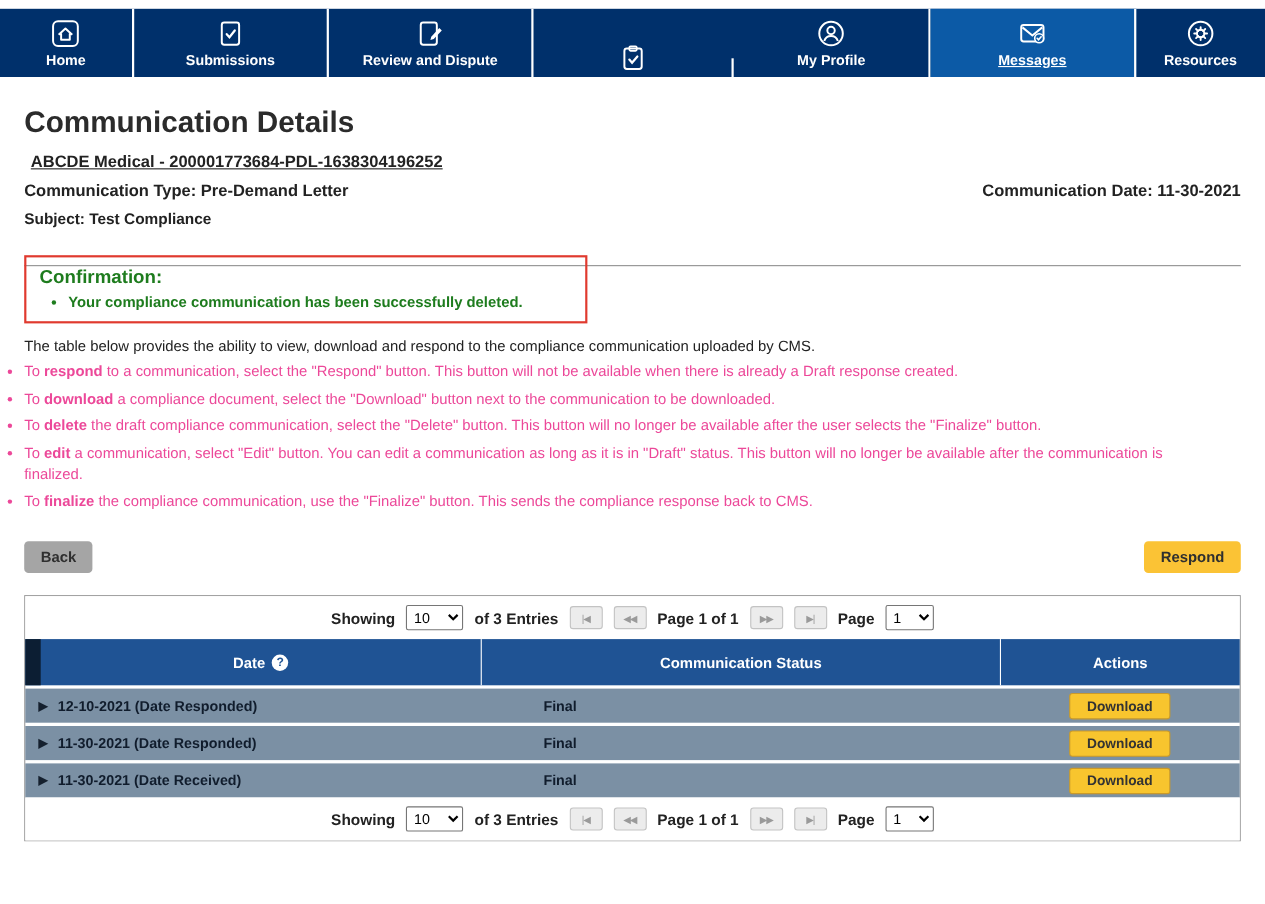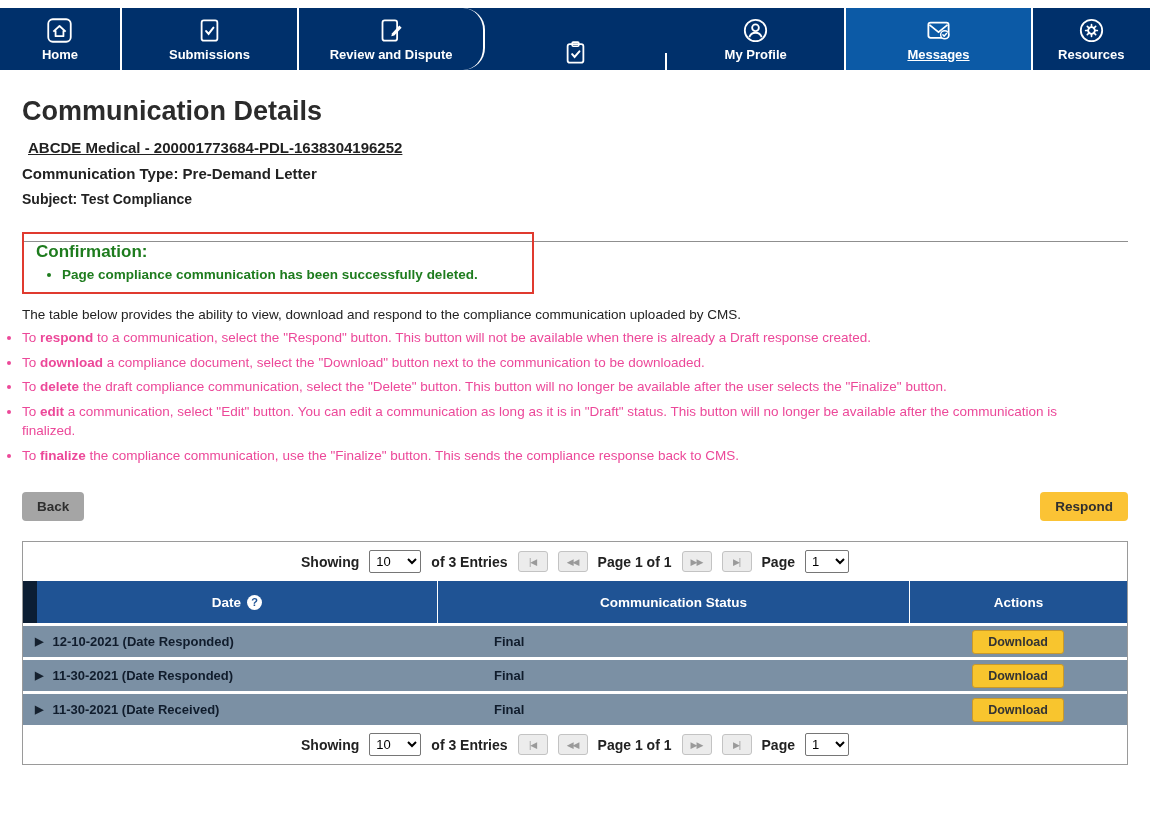--- a/index.html
+++ b/index.html
@@ -12,21 +12,21 @@
 
   
   .topnav { display: flex; background: #00306b; margin-top: 8px; height: 62px; }
   .nav-item {
     display: flex; flex-direction: column; align-items: center; justify-content: center;
     gap: 3px; border-right: 2px solid #fff; cursor: pointer;
   }
   .nav-item:last-child { border-right: none; }
   .nw-home { flex: 0 0 10.6%; }
   .nw-sub  { flex: 0 0 15.4%; }
-  .nw-rev  { flex: 0 0 16.2%; border-radius: 22px; }
+  .nw-rev  { flex: 0 0 16.2%; }
   .nw-man  { flex: 0 0 15.8%; margin-top: 45px; }
   .nw-pro  { flex: 0 0 15.6%; }
   .nw-msg  { flex: 0 0 16.2%; }
   .nw-res  { flex: 1; }
   .nav-icon svg { width: 27px; height: 27px; display: block; }
   .nav-label { color: #fff; font-weight: bold; font-size: 13px; white-space: nowrap; }
   .nav-item.active { background: #0c5aa6; }
   .nav-item.active .nav-label { text-decoration: underline; }
 
   
@@ -162,29 +162,30 @@
     </span>
     <span class="nav-label">Resources</span>
   </div>
 </nav>
 
 <main class="content">
   <h1>Communication Details</h1>
   <div class="entity">ABCDE Medical - 200001773684-PDL-1638304196252</div>
   <div class="meta-row">
     <div>Communication Type: Pre-Demand Letter</div>
+    <div>Communication Date: 11-30-2021</div>
   </div>
   <div class="subject">Subject: Test Compliance</div>
 
   <div class="divider"></div>
 
   <div class="confirm-box">
     <div class="confirm-title">Confirmation:</div>
     <ul class="confirm-list">
-      <li>Page compliance communication has been successfully deleted.</li>
+      <li>Your compliance communication has been successfully deleted.</li>
     </ul>
   </div>
 
   <p class="intro">The table below provides the ability to view, download and respond to the compliance communication uploaded by CMS.</p>
   <ul class="instr-list">
       <li><span>To </span><b>respond</b><span> to a communication, select the "Respond" button. This button will not be available when there is already a Draft response created.</span></li>
       <li><span>To </span><b>download</b><span> a compliance document, select the "Download" button next to the communication to be downloaded.</span></li>
       <li><span>To </span><b>delete</b><span> the draft compliance communication, select the "Delete" button. This button will no longer be available after the user selects the "Finalize" button.</span></li>
       <li><span>To </span><b>edit</b><span> a communication, select "Edit" button. You can edit a communication as long as it is in "Draft" status. This button will no longer be available after the communication is finalized.</span></li>
       <li><span>To </span><b>finalize</b><span> the compliance communication, use the "Finalize" button. This sends the compliance response back to CMS.</span></li>

